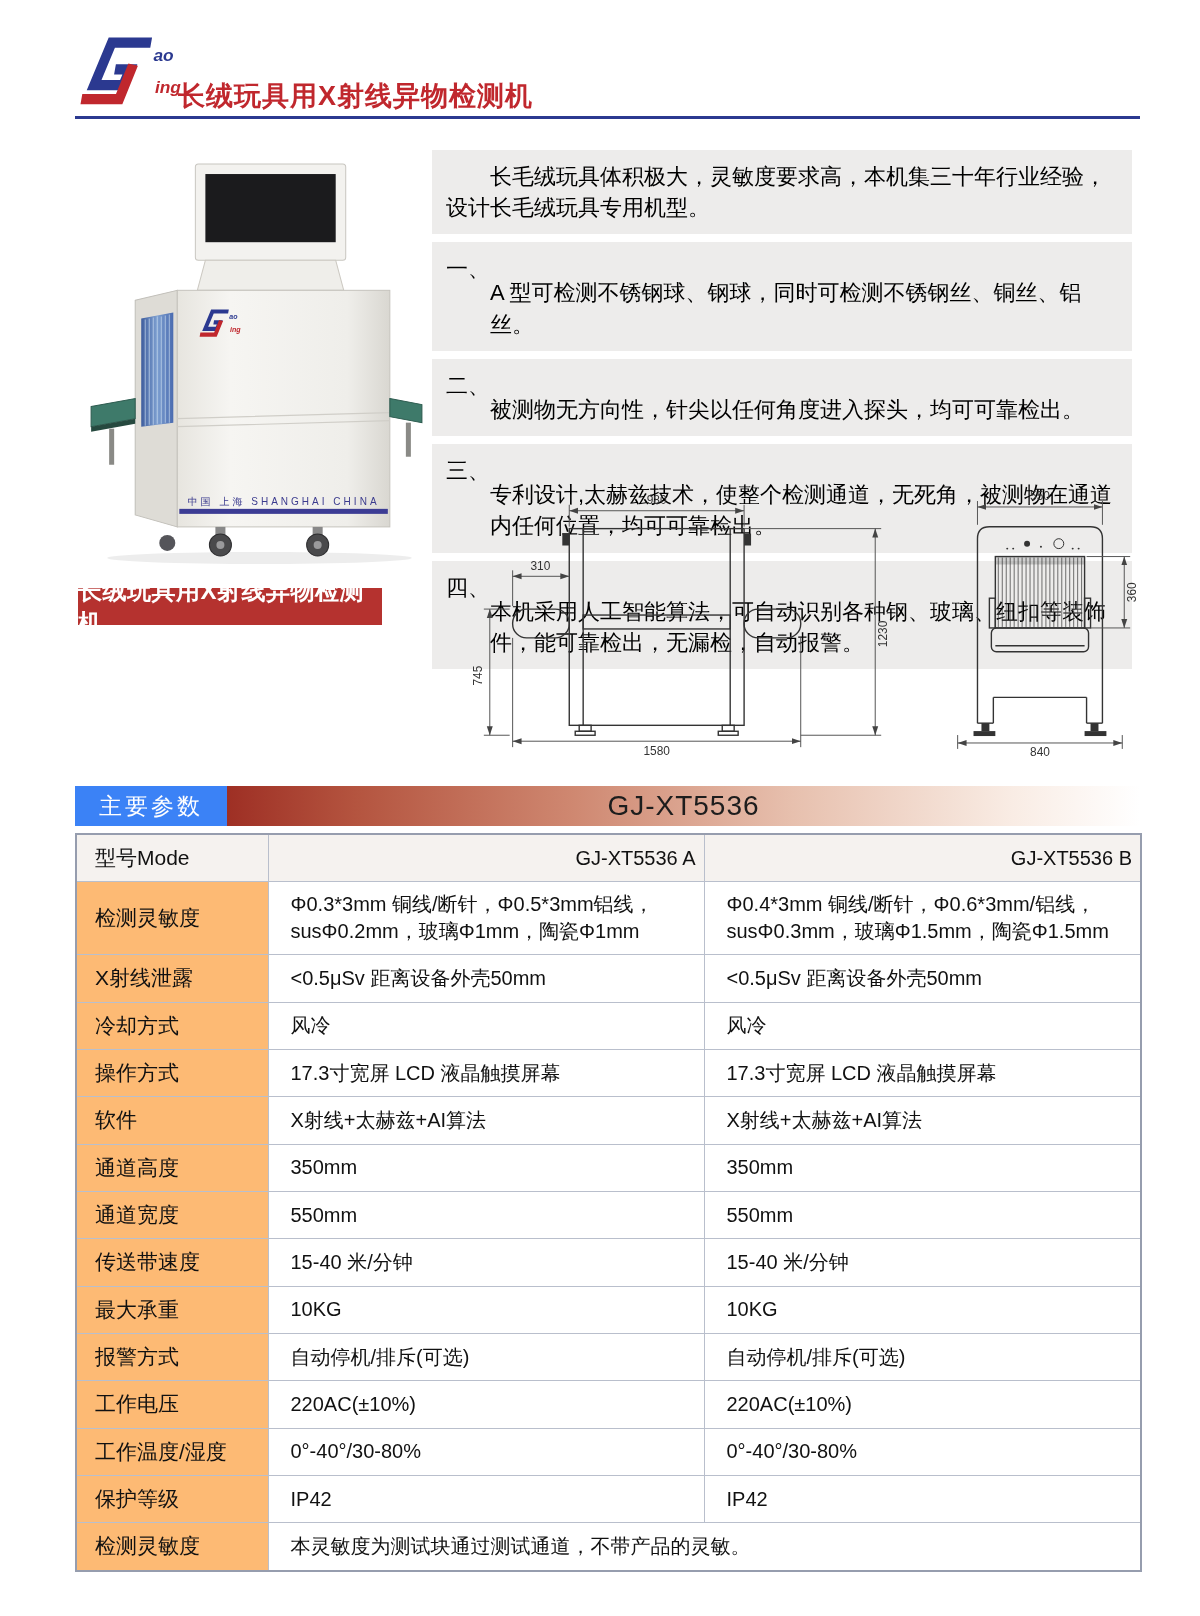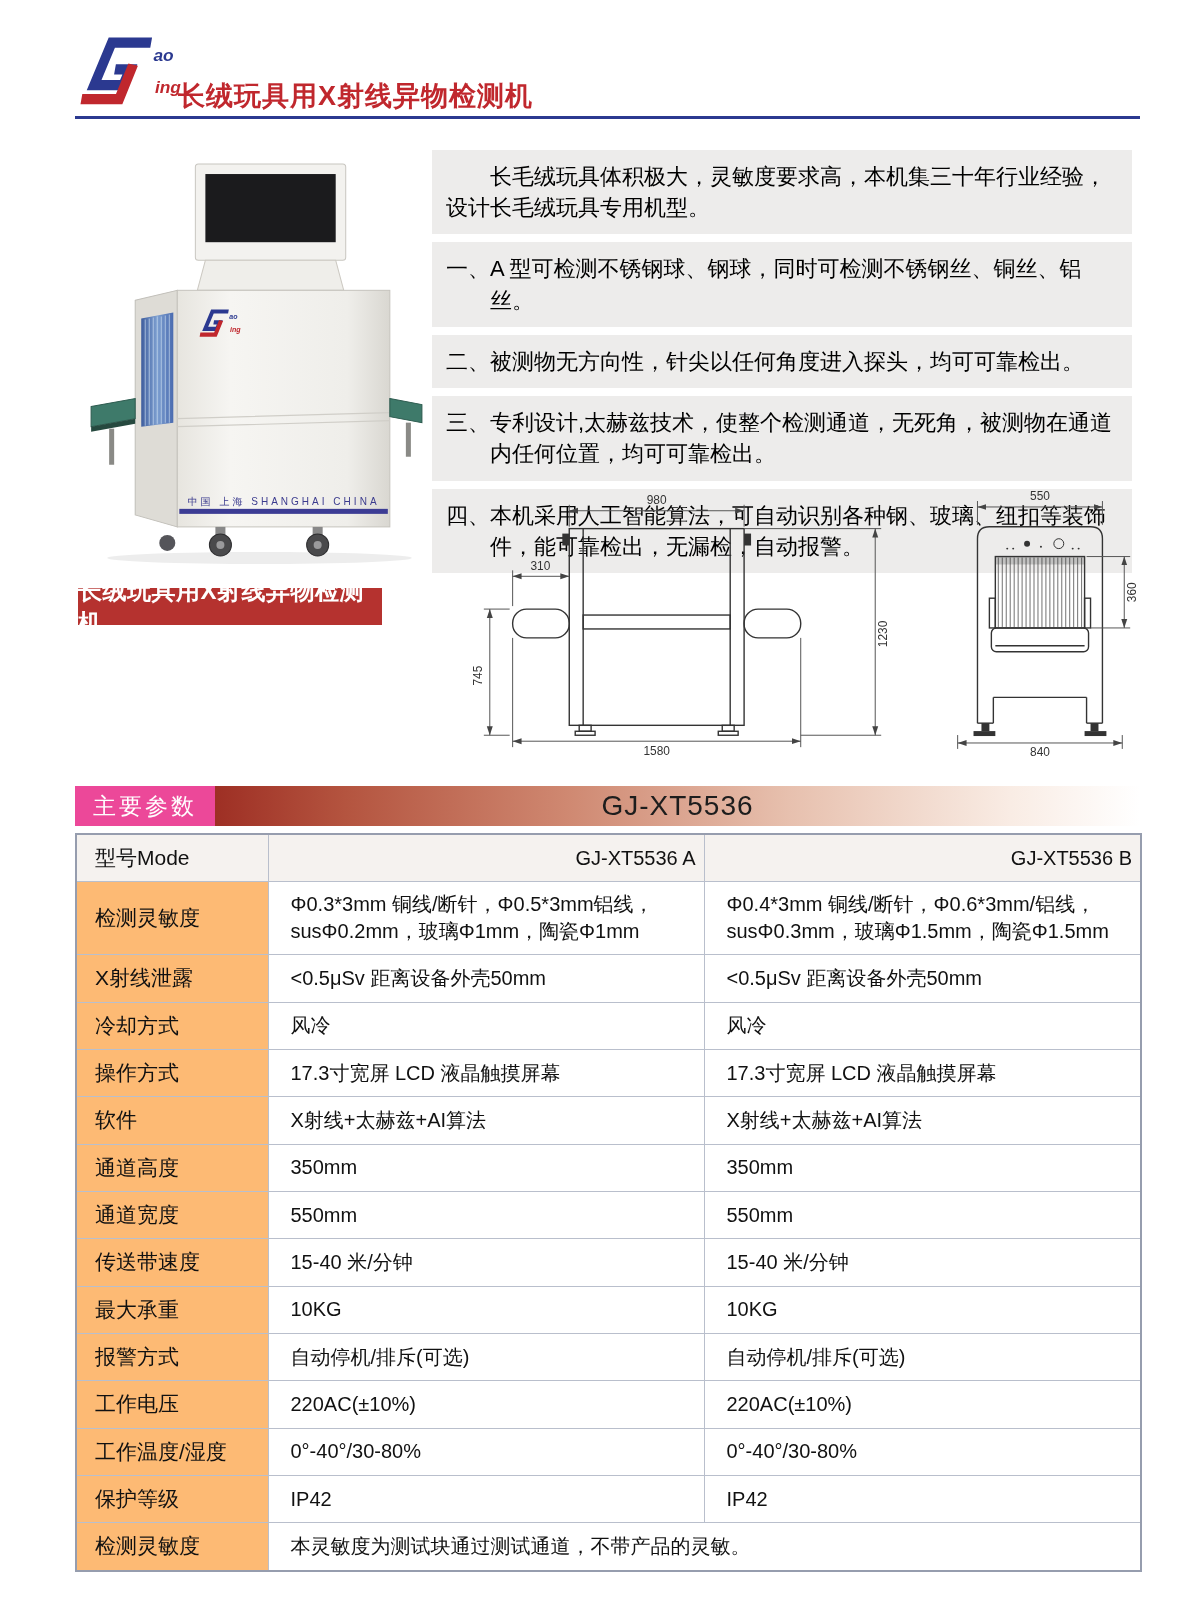--- a/index.html
+++ b/index.html
@@ -27,32 +27,32 @@
 
   
   .desc { position:absolute; left:432px; top:150px; width:700px; }
   .desc-block {
     background:#edeceb; padding:11px 14px; margin-bottom:8px;
     font-size:22px; line-height:1.42; color:#000000;
   }
   .desc-intro { text-indent:2em; }
   .feature { display:flex; }
   .feat-num { flex:0 0 auto; white-space:nowrap; }
-  .feat-text { flex:1 1 auto; }
+  .feat-text { flex:1 1 auto;margin-top:24px; }
 
   
   .drawings { position:absolute; left:458px; top:486px; width:696px; height:272px; display:flex; gap:6px; }
   .front-view { width:452px; height:272px; }
   .end-view { width:238px; height:272px; }
   .drawings text { font-family:"Liberation Sans","DejaVu Sans",sans-serif; font-size:12px; fill:#333; }
 
   
   .params-header { position:absolute; left:75px; top:786px; width:1065px; height:40px; display:flex; }
   .params-title-box {
-    width:140px; background:#ec4899; color:#ffffff; font-size:23px;
+    width:152px; background:#3b82f6; color:#ffffff; font-size:23px;
     display:flex; align-items:center; justify-content:center; letter-spacing:3px;
   }
   .params-model-box {
     flex:1;
     background:linear-gradient(90deg,#9e2f24 0%,#b4543f 14%,#cf8871 38%,#e7c0ae 62%,#f9ece4 86%,#ffffff 100%);
     display:flex; align-items:center; justify-content:center;
     font-size:28px; color:#1d1d1d; letter-spacing:1px;
   }
 
   

